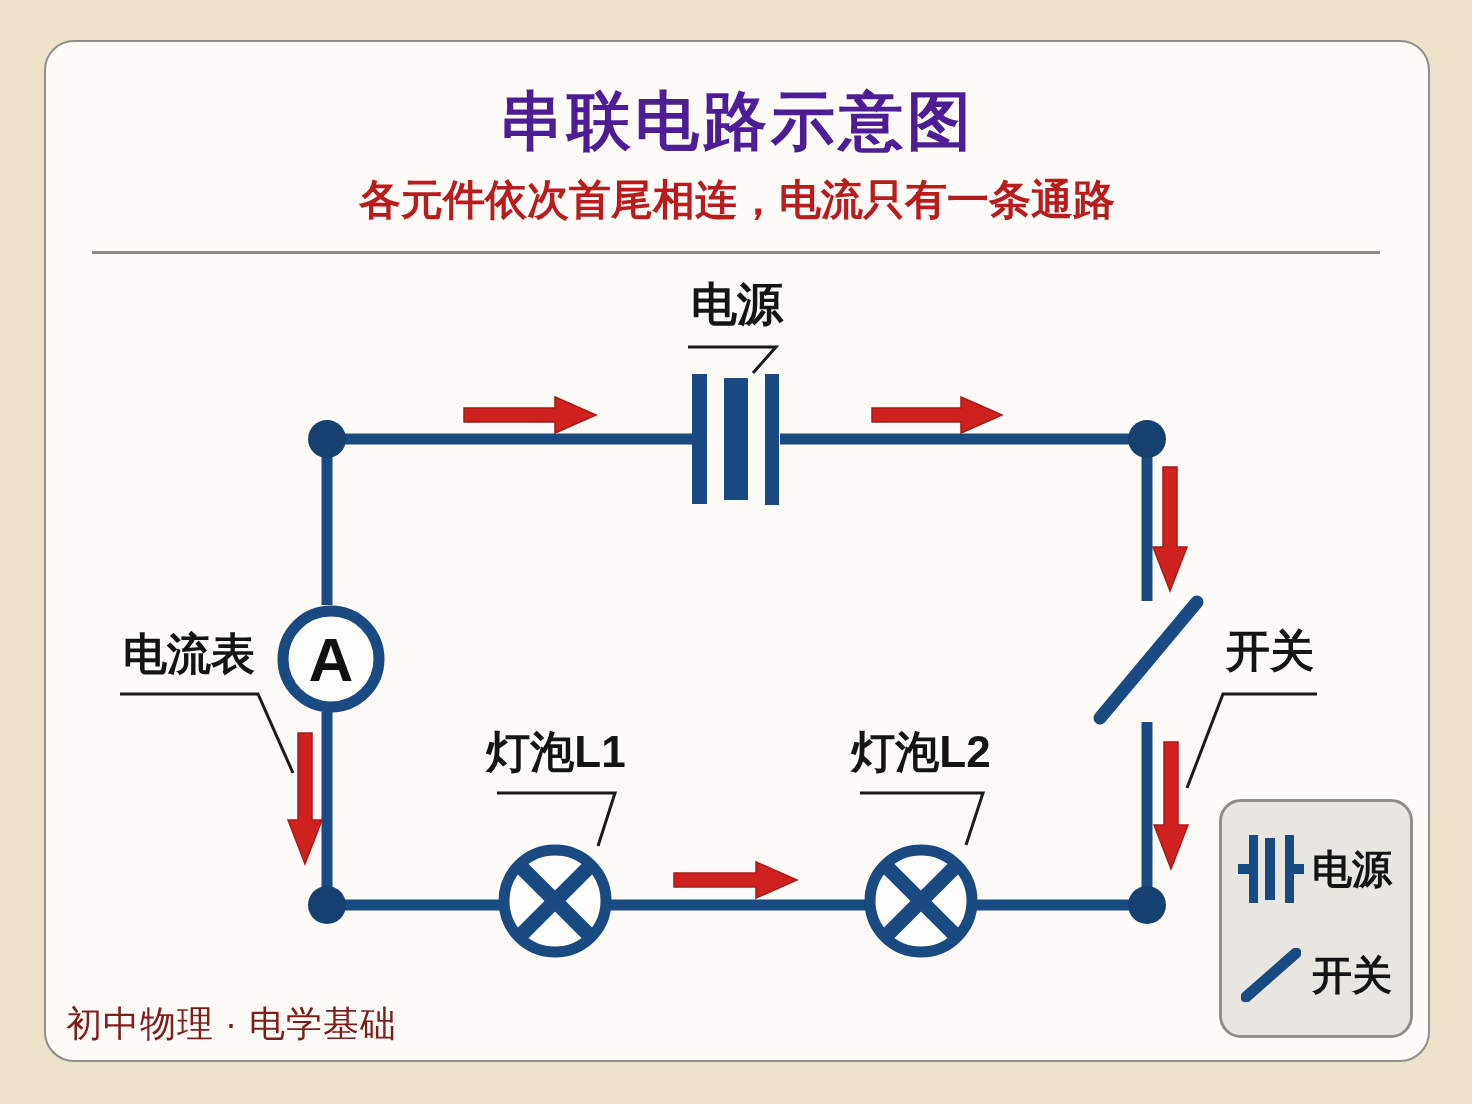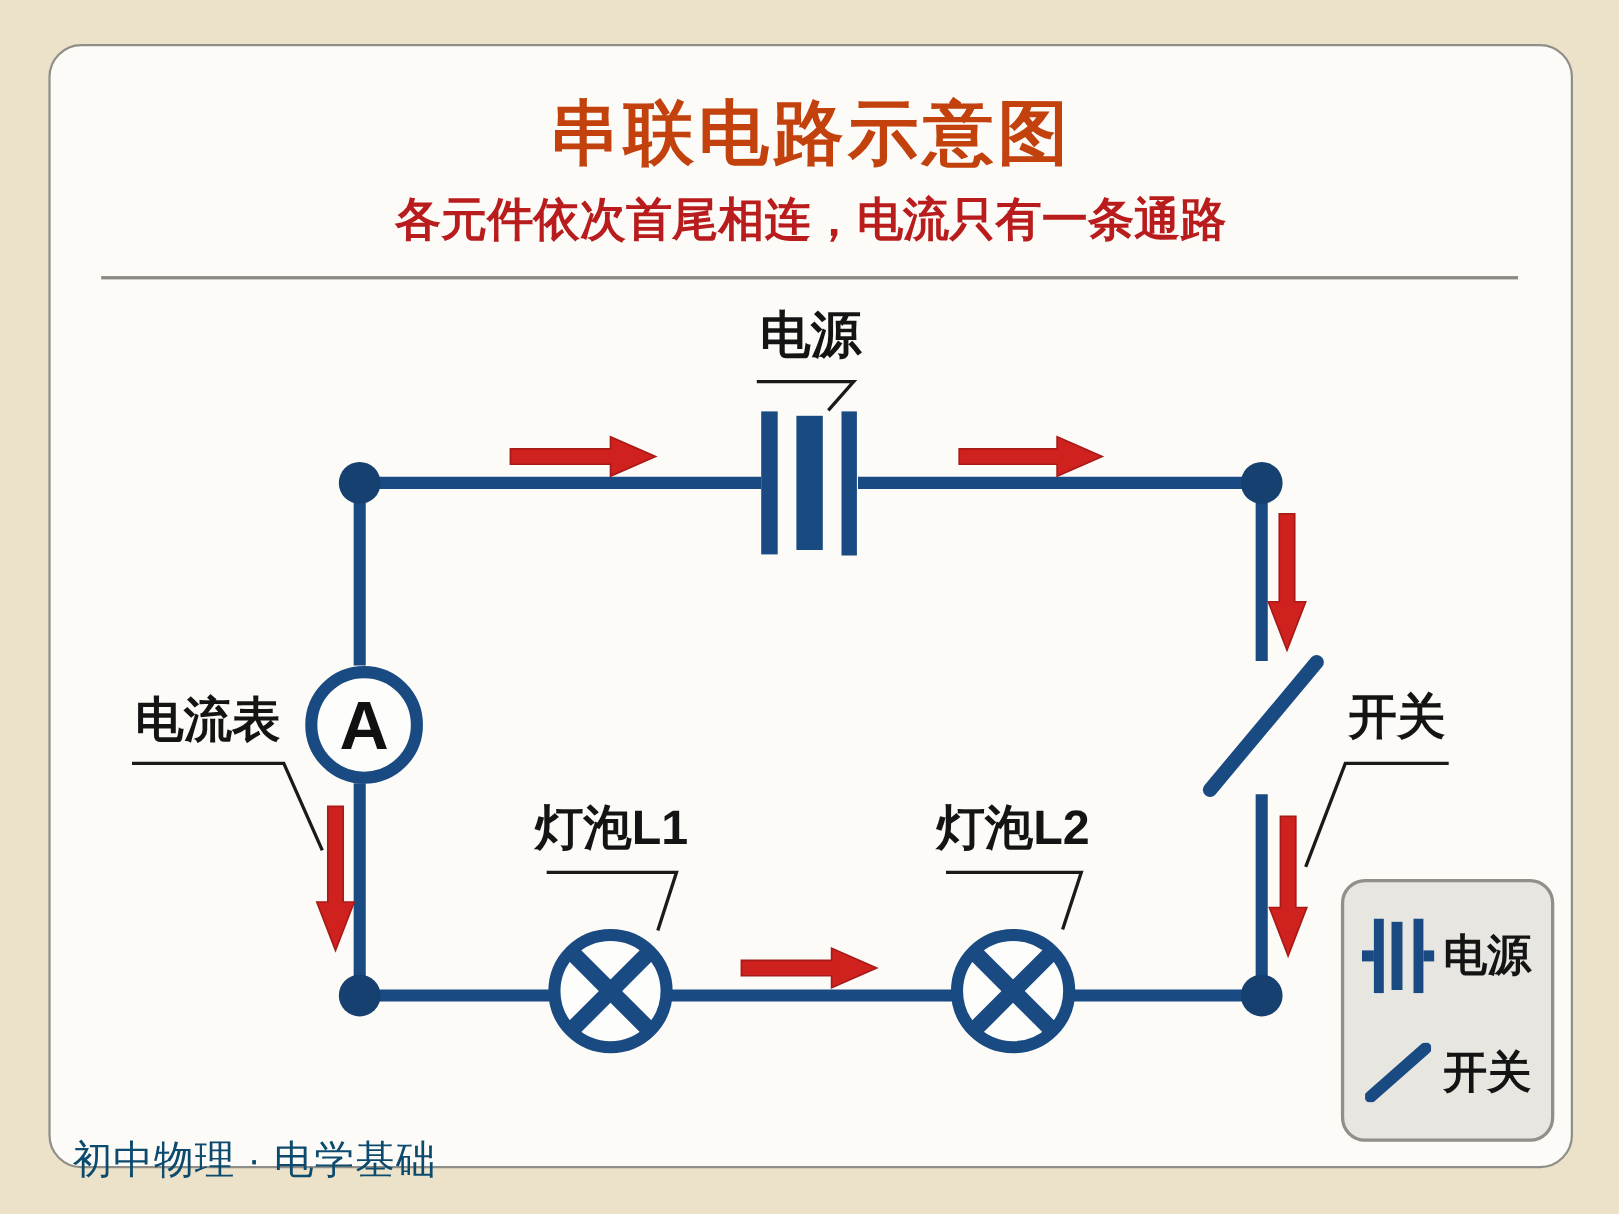--- a/index.html
+++ b/index.html
@@ -11,21 +11,21 @@
     overflow:hidden;
   }
   .stage{position:absolute;inset:0;width:1472px;height:1104px;}
   .card{
     position:absolute;left:44px;top:40px;width:1386px;height:1022px;
     background:#fcfbf7;border:2px solid #8f8e89;border-radius:30px;
     box-sizing:border-box;
   }
   .title{
     position:absolute;left:44px;top:78px;width:1386px;
-    text-align:center;font-size:64px;font-weight:900;color:#c2410c;
+    text-align:center;font-size:64px;font-weight:900;color:#4c1d95;
     letter-spacing:4px;
   }
   .subtitle{
     position:absolute;left:44px;top:172px;width:1386px;
     text-align:center;font-size:42px;font-weight:600;color:#b91c1c;
   }
   .divider{
     position:absolute;left:92px;top:251px;width:1288px;height:3px;
     background:#8b8a85;
   }
@@ -46,21 +46,21 @@
     position:absolute;left:1219px;top:799px;width:194px;height:239px;
     background:#e7e6e1;border:3px solid #908f8a;border-radius:22px;
     box-sizing:border-box;display:flex;flex-direction:column;
     justify-content:space-around;padding:10px 8px;
   }
   .legend-row{display:flex;align-items:center;}
   .legend-ic{width:82px;display:flex;justify-content:center;align-items:center;}
   .legend-label{font-size:40px;font-weight:600;color:#141414;line-height:1;}
   .footer{
     position:absolute;left:66px;top:1000px;
-    font-size:36px;font-weight:500;color:#0c4a6e;letter-spacing:1px;margin-top:30px;
+    font-size:36px;font-weight:500;color:#7f1d1d;letter-spacing:1px;
   }
 </style>
 </head>
 <body>
 
 <div class="stage">
   <div class="card"></div>
 
   <div class="title">串联电路示意图</div>
   <div class="subtitle">各元件依次首尾相连，电流只有一条通路</div>

